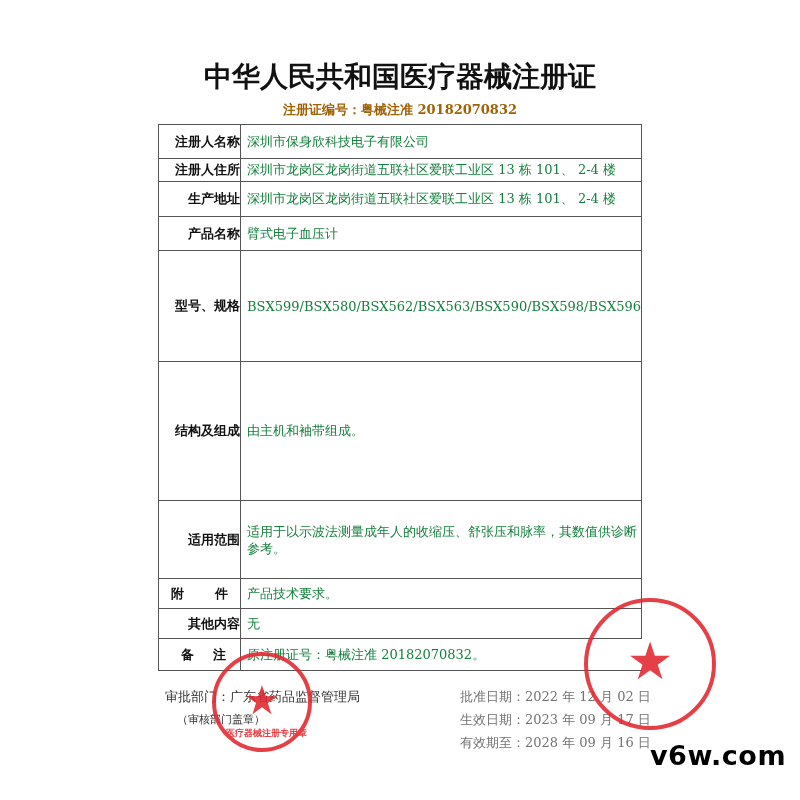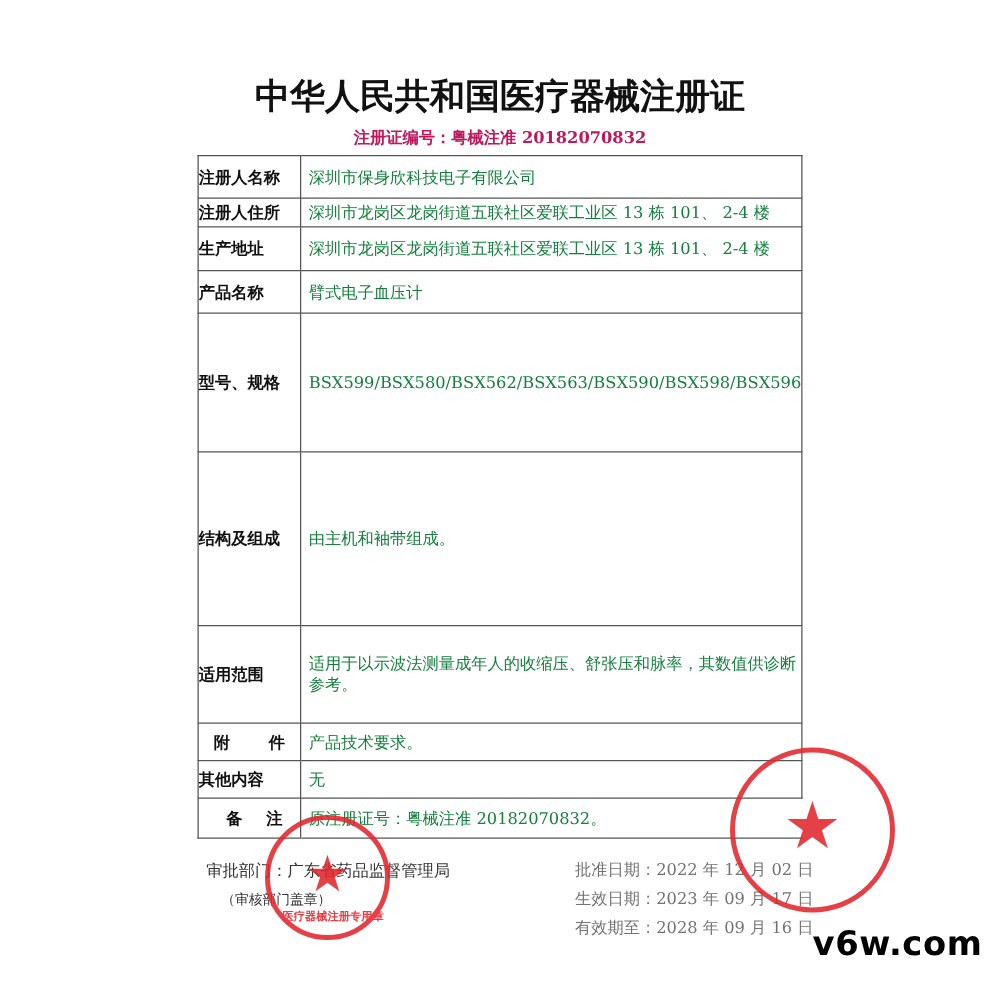--- a/index.html
+++ b/index.html
@@ -7,32 +7,32 @@
     width: 800px; height: 800px; background: #ffffff; position: relative; overflow: hidden;
     font-family: "DejaVu Serif", "Liberation Serif", serif; color: #222;
   }
   .title {
     position: absolute; top: 58px; left: 0; width: 800px; text-align: center;
     font-family: "DejaVu Sans", "Liberation Sans", sans-serif;
     font-size: 28px; font-weight: bold; letter-spacing: 0px; color: #111;
   }
   .reg-no {
     position: absolute; top: 101px; left: 0; width: 800px; text-align: center;
-    font-size: 13px; font-weight: bold; color: #be185d;
+    font-size: 13px; font-weight: bold; color: #a16207;
   }
   .reg-no .lbl { font-family: "DejaVu Sans", "Liberation Sans", sans-serif; }
   table.cert {
     position: absolute; top: 124px; left: 158px; width: 484px;
     border-collapse: collapse;
   }
   table.cert td {
     border: 1.5px solid #555; padding: 0; vertical-align: middle; font-size: 13px;
   }
   td.label {
-    width: 87px; text-align: left; font-weight: bold;
+    width: 87px; text-align: right; font-weight: bold;
     font-family: "DejaVu Sans", "Liberation Sans", sans-serif; font-size: 13px; color: #111;
   }
   td.value { padding-left: 6px !important; color: #15803d; }
   td.value.small { font-size: 13px; }
   tr.r-remark td { border-right: none; }
   tr.r-remark td.value { border-right: none; }
   .spread { display: flex; justify-content: space-between; padding: 0 12px; }
   .footer-left {
     position: absolute; left: 165px; top: 688px; font-size: 13px; color: #333;
   }

